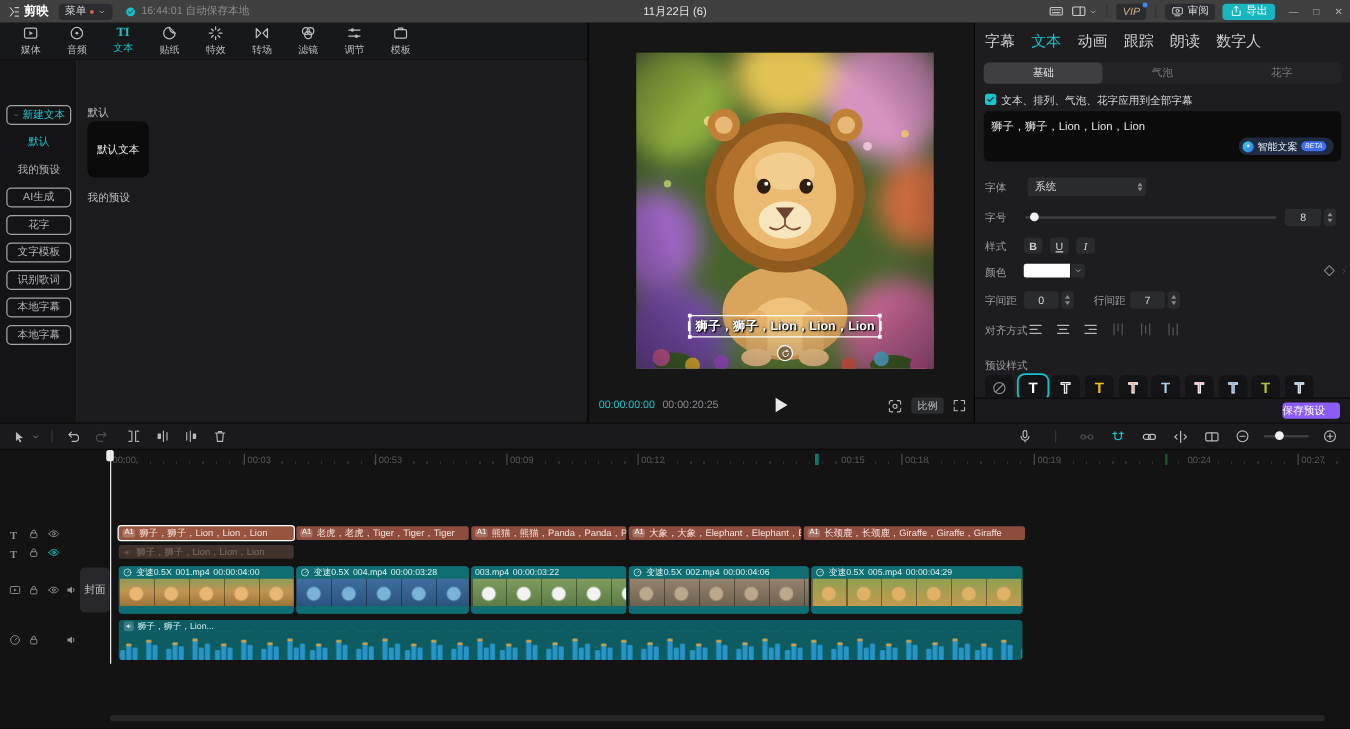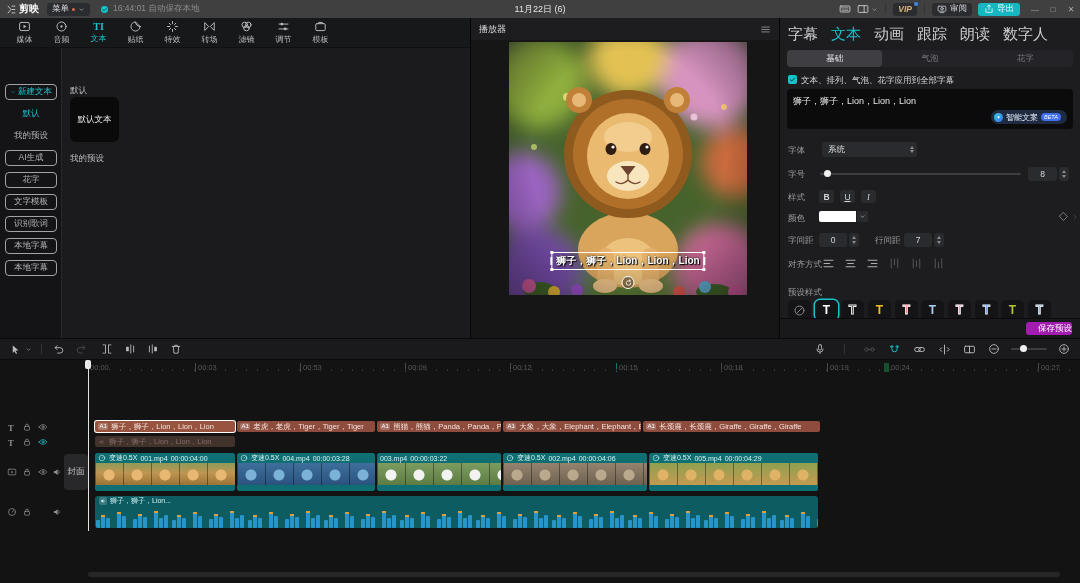--- a/index.html
+++ b/index.html
@@ -38,42 +38,42 @@
   .hd{position:absolute;width:3px;height:3px;background:#fff}
   .hv{position:absolute;width:2px;height:8px;background:#fff;top:50%;margin-top:-4px}
   .rot{position:absolute;left:50%;top:234px;transform:translateX(-50%);width:13px;height:13px;border-radius:50%;border:1px solid #fff;
        background:rgba(0,0,0,.4);display:flex;align-items:center;justify-content:center;color:#fff}
   .pctl{position:absolute;left:0;bottom:4px;width:100%;height:18px}
   .time-cur{color:#18c6ce;font-size:8.5px}
   .time-tot{color:#8a8a8e;font-size:8.5px;margin-left:6px}
   .pill{background:#2b2c2f;border-radius:3px;height:13px;display:flex;align-items:center;padding:0 5px;color:#c9c9cc;font-size:8px}
   
   .right{position:absolute;left:780px;top:18px;width:300px;height:320px;background:#1d1d20}
-  .itabs{position:absolute;left:8px;top:7px;display:flex;gap:13px;font-size:15px;color:#cfcfd2}
+  .itabs{position:absolute;left:8px;top:7px;display:flex;gap:13px;font-size:12px;color:#cfcfd2}
   .subtabs{position:absolute;left:7px;top:32px;width:286px;height:17px;background:#242428;border-radius:4px;display:flex}
   .subtab{flex:1;display:flex;align-items:center;justify-content:center;color:#77777b;font-size:8.5px;border-radius:4px}
   .subtab.active{background:#3e3e43;color:#e9e9eb}
   .cb{position:absolute;left:8px;top:57px;width:9px;height:9px;background:#17c3cb;border-radius:2px;color:#10191a;display:flex;align-items:center;justify-content:center}
   .textbox{position:absolute;left:7px;top:71px;width:286px;height:40px;background:#0b0b0c;border-radius:4px;color:#e6e6e8;font-size:9px;padding:6px}
   .smart{position:absolute;right:6px;bottom:5px;height:14px;border-radius:7px;background:#1f2b40;display:flex;align-items:center;gap:3px;padding:0 6px 0 3px;color:#e6edf8;font-size:8px}
   .smart .orb{width:9px;height:9px;border-radius:50%;background:linear-gradient(135deg,#2fd3de,#3a6ff0);display:flex;align-items:center;justify-content:center;color:#fff;font-size:5px}
   .betatag{background:#3f6ef0;border-radius:6px;font-size:5.5px;padding:1px 3px;color:#fff;font-style:italic}
   .lbl{position:absolute;left:8px;color:#9c9c9f;font-size:8.5px}
   .fbox{position:absolute;background:#2a2b2e;border-radius:3px;display:flex;align-items:center;color:#d8d8da;font-size:8.5px}
   .spin{display:flex;flex-direction:column;align-items:center;justify-content:center;gap:1.5px;width:10px}
   .car-u{width:0;height:0;border-left:2.5px solid transparent;border-right:2.5px solid transparent;border-bottom:3px solid #8c8c90}
   .car-d{width:0;height:0;border-left:2.5px solid transparent;border-right:2.5px solid transparent;border-top:3px solid #8c8c90}
   .stylebtn{position:absolute;top:172px;width:15px;height:13px;background:#2a2b2e;border-radius:3px;display:flex;align-items:center;justify-content:center;color:#d2d2d5;font-size:8.5px}
   .al{position:absolute;top:239px;color:#b4b4b8}
   .al.dim{color:#55555a}
   .tile{position:absolute;top:282px;width:23px;height:20px;background:#141416;border-radius:5px;display:flex;align-items:center;justify-content:center;
         font-weight:bold;font-size:12px;color:#fff}
   .tile.sel{box-shadow:0 0 0 1.5px #17c3cb}
   .rbottom{position:absolute;left:0;top:300px;width:300px;height:20px;background:#19191b;border-top:1px solid #0b0b0b;z-index:5}
-  .savebtn{position:absolute;right:8px;top:3px;width:46px;height:13px;background:#a21caf;border-radius:3px;color:#fff;font-size:8.5px;display:flex;align-items:center;justify-content:flex-end}
+  .savebtn{position:absolute;right:8px;top:3px;width:46px;height:13px;background:#8b5cf6;border-radius:3px;color:#fff;font-size:8.5px;display:flex;align-items:center;justify-content:flex-start}
   
   .tbar{position:absolute;left:0;top:338px;width:1080px;height:22px;background:#1a1a1c;border-top:1px solid #0a0a0a;border-bottom:1px solid #0a0a0a;
         display:flex;align-items:center;color:#b9b9bd;z-index:40}
   .tbtn{display:flex;align-items:center;justify-content:center;width:16px;height:16px}
   .dim{color:#4c4c50}
   
   .tl{position:absolute;left:0;top:360px;width:1080px;height:223px;background:#131314;overflow:hidden}
   .rlabel{position:absolute;top:3px;font-size:7.5px;color:#58585c;white-space:nowrap}
   .ticks{position:absolute;left:88px;top:9px;width:990px;height:2px;background:repeating-linear-gradient(90deg,#323236 0 1px,transparent 1px 10.55px)}
   .playhead-line{position:absolute;left:88px;top:0;width:1px;height:171px;background:#e2e2e2;z-index:30}
@@ -310,21 +310,21 @@
       </div>
     <div class="row" style="gap:2px;margin-left:4px">
       <svg class="ic" width="12" height="12">
           <use href="#i-layout"></use>
         </svg>
       <svg class="ic" width="7" height="7">
           <use href="#i-caret"></use>
         </svg>
     </div>
     <div class="vdiv"></div>
-    <div class="btn-dark" style="position:relative;color:#d8b27c;font-weight:bold;font-style:italic">
+    <div class="btn-dark" style="position:relative;color:#d8b27c;font-weight:normal;font-style:italic">
       <span>VIP</span>
       <span style="position:absolute;right:-1px;top:-1px;width:4px;height:4px;border-radius:50%;background:#3a8cf0"></span>
     </div>
     <div class="vdiv"></div>
     <div class="btn-dark">
       <svg class="ic" width="10" height="10">
           <use href="#i-review"></use>
         </svg>
       <span>审阅</span>
     </div>
@@ -431,26 +431,20 @@
     <div class="content">
       <div class="grouplbl" style="top:37px">默认</div>
       <div class="card">
           <span>默认文本</span>
         </div>
       <div class="grouplbl" style="top:105px">我的预设</div>
     </div>
   </div>
 
   <div class="center">
-    <div class="phead">
-      <span>播放器</span>
-      <svg class="ic" width="11" height="11" style="color:#9a9a9e">
-          <use href="#i-burger"></use>
-        </svg>
-    </div>
 
     <div class="video">
       <svg viewBox="0 0 238 253" width="238" height="253">
         <defs>
           <filter id="bl" x="-40%" y="-40%" width="180%" height="180%">
               <feGaussianBlur stdDeviation="10"></feGaussianBlur>
             </filter>
           <radialGradient id="vg" cx="50%" cy="45%" r="75%">
             <stop offset="55%" stop-color="rgba(0,0,0,0)"></stop>
               <stop offset="100%" stop-color="rgba(25,12,35,.5)"></stop>
@@ -511,20 +505,42 @@
         <span class="hv" style="left:-2px"></span>
         <span class="hv" style="right:-2px"></span>
       </div>
       <div class="rot">
         <svg class="ic" width="8" height="8" style="stroke-width:1.6">
             <use href="#i-rotate"></use>
           </svg>
       </div>
     </div>
 
+    <div class="pctl">
+      <div class="abs row" style="left:8px;top:2px">
+        <span class="time-cur">00:00:00:00</span>
+        <span class="time-tot">00:00:20:25</span>
+      </div>
+      <div class="abs" style="left:50%;top:1px;transform:translateX(-50%)">
+        <svg width="12" height="14" viewBox="0 0 12 14">
+            <path d="M1.5 1.2l9.5 5.8-9.5 5.8z" fill="#e8e8ea"></path>
+          </svg>
+      </div>
+      <div class="abs row" style="right:6px;top:2px;gap:7px;color:#b9b9bd">
+        <svg class="ic" width="12" height="12">
+            <use href="#i-adapt"></use>
+          </svg>
+        <div class="pill">
+            <span>比例</span>
+          </div>
+        <svg class="ic" width="11" height="11">
+            <use href="#i-full"></use>
+          </svg>
+      </div>
+    </div>
   </div>
 
   <div class="right">
     <div class="itabs">
       <span>字幕</span>
       <span class="teal">文本</span>
       <span>动画</span>
       <span>跟踪</span>
       <span>朗读</span>
       <span>数字人</span>
@@ -766,24 +782,24 @@
     </div>
   </div>
 
   <div class="tl">
 
     <span class="rlabel" style="left:90px">00:00</span>
     <span class="rlabel" style="left:195px;border-left:1px solid #4a4a4e;padding-left:2px">00:03</span>
     <span class="rlabel" style="left:300px;border-left:1px solid #4a4a4e;padding-left:2px">00:53</span>
     <span class="rlabel" style="left:405px;border-left:1px solid #4a4a4e;padding-left:2px">00:09</span>
     <span class="rlabel" style="left:510px;border-left:1px solid #4a4a4e;padding-left:2px">00:12</span>
-    <span class="rlabel" style="left:616px;border-left:1px solid #0f766e;padding-left:2px">00:15</span>
+    <span class="rlabel" style="left:652px;border-left:3px solid #0f766e;padding-left:18px">00:15</span>
     <span class="rlabel" style="left:721px;border-left:1px solid #4a4a4e;padding-left:2px">00:18</span>
     <span class="rlabel" style="left:827px;border-left:1px solid #4a4a4e;padding-left:2px">00:19</span>
-    <span class="rlabel" style="left:884px;border-left:5px solid #14532d;padding-left:2px">00:24</span>
+    <span class="rlabel" style="left:932px;border-left:2px solid #14532d;padding-left:16px">00:24</span>
     <span class="rlabel" style="left:1038px;border-left:1px solid #4a4a4e;padding-left:2px">00:27</span>
     <div class="ticks"></div>
 
     <span class="thdr-ic" style="left:8px;top:63px;font-weight:bold;font-size:8.5px;font-family:'Liberation Serif','DejaVu Serif',serif">T</span>
     <svg class="ic thdr-ic" style="left:22px;top:62px" width="10" height="10">
         <use href="#i-lock"></use>
       </svg>
     <svg class="ic thdr-ic" style="left:38px;top:62px" width="10" height="10">
         <use href="#i-eye"></use>
       </svg>

